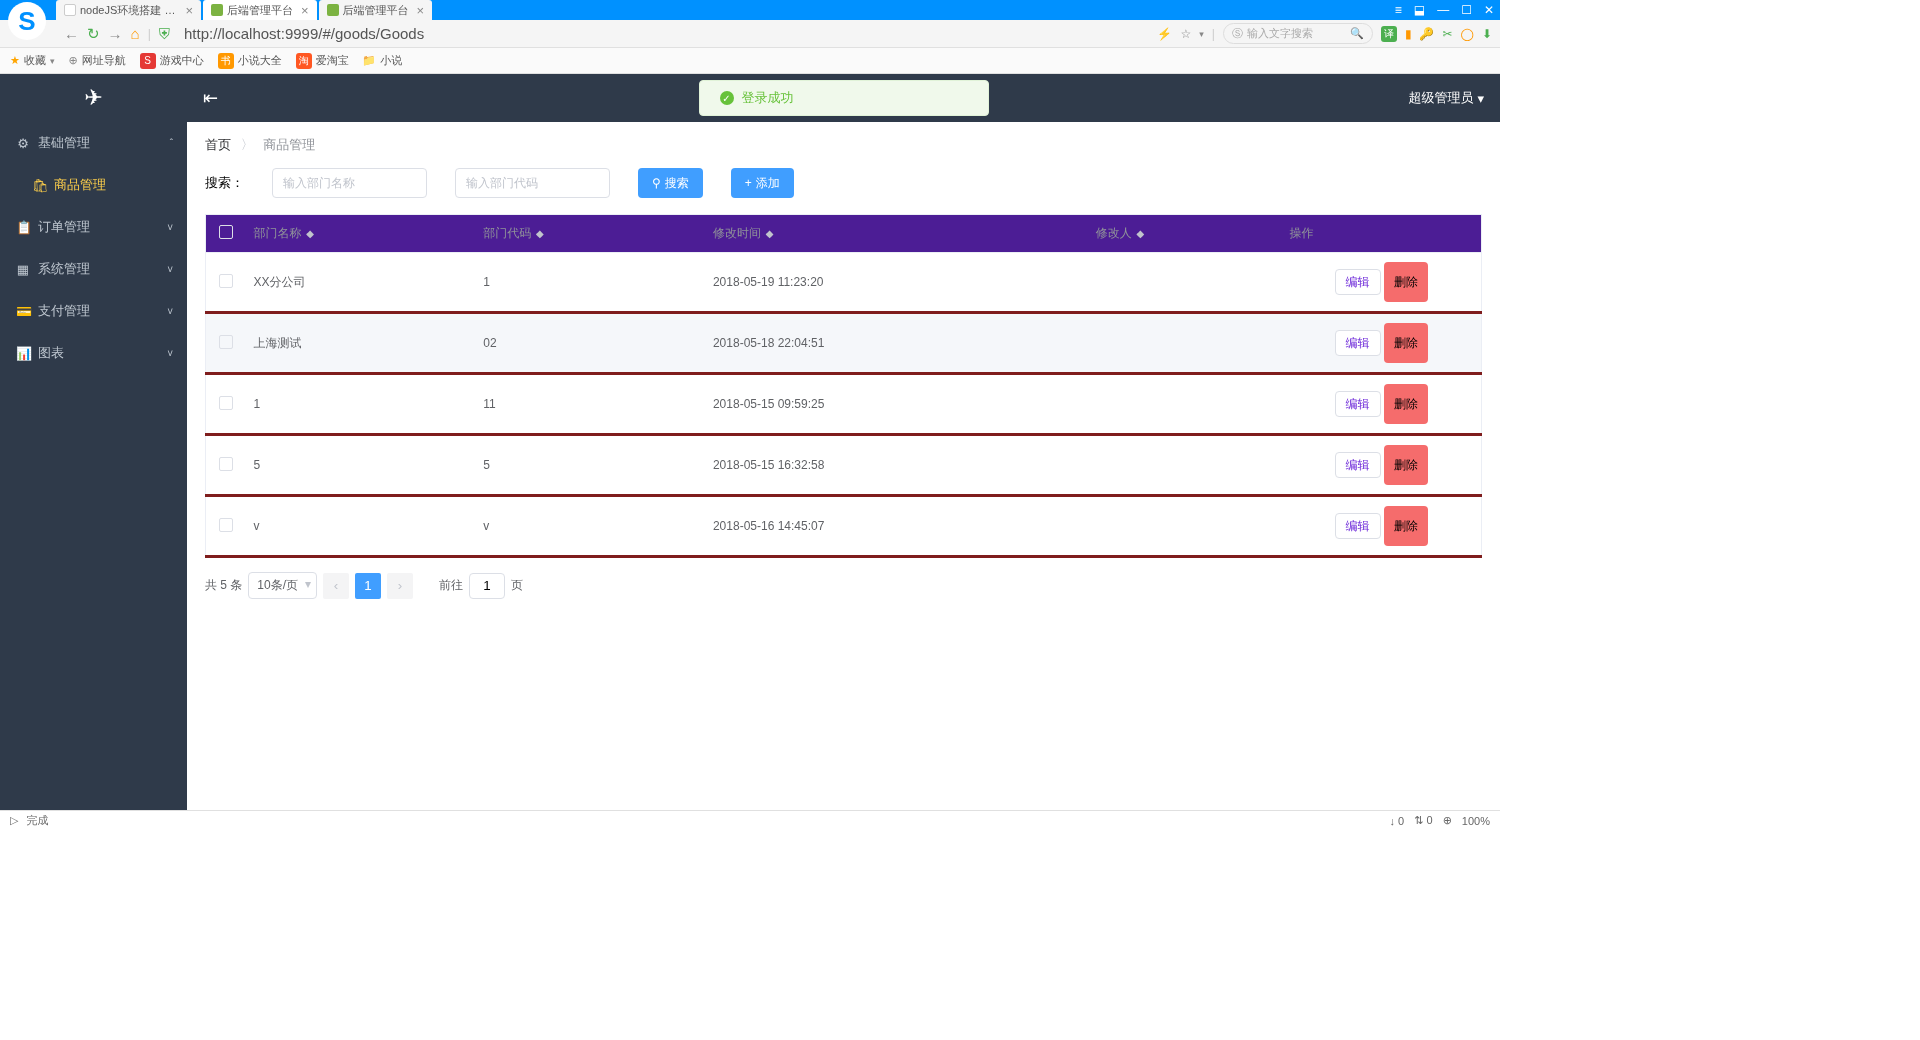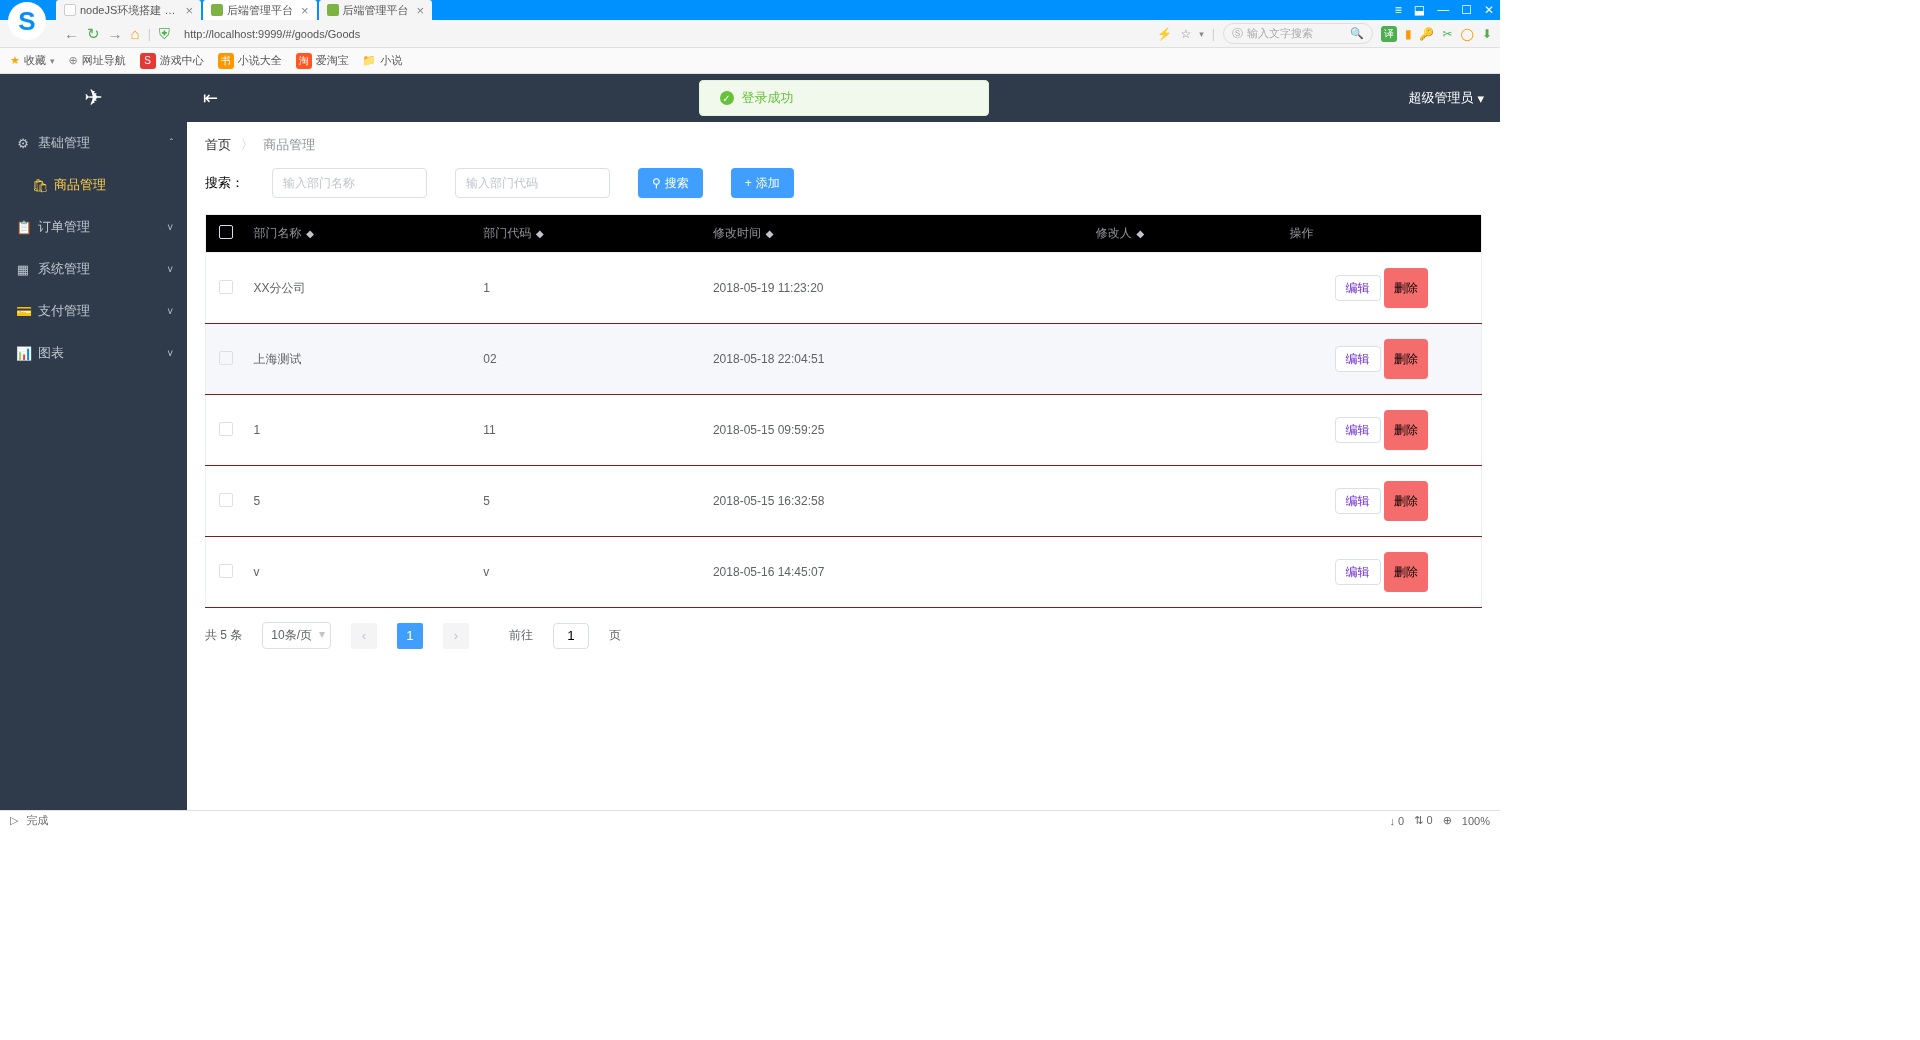--- a/index.html
+++ b/index.html
@@ -14,21 +14,21 @@
 .tab-icon{width:12px;height:12px;background:#7cb342;border-radius:2px;flex-shrink:0}
 .tab-icon.doc{background:#fff;border:1px solid #ccc}
 .tab-close{color:#888;font-size:13px;margin-left:4px}
 .win-controls{position:absolute;right:6px;display:flex;gap:12px;color:#fff;font-size:12px}
 
 .addr-row{height:28px;background:#f5f5f5;display:flex;align-items:center;padding:0 8px;gap:8px;border-bottom:1px solid #e0e0e0}
 .addr-row .spacer{width:48px}
 .nav-btn{color:#888;font-size:15px;cursor:pointer}
 .nav-btn.green{color:#4caf50}
 .nav-btn.orange{color:#ff9800}
-.url-input{flex:1;height:22px;padding:0 6px;font-size:11px;color:#555;border:none;background:transparent}
+.url-input{flex:1;height:22px;padding:0 6px;font-size:15px;color:#555;border:none;background:transparent}
 .addr-right{display:flex;align-items:center;gap:8px;color:#888}
 .search-box{border:1px solid #ddd;border-radius:12px;padding:2px 8px;display:flex;align-items:center;gap:4px;font-size:11px;color:#aaa;width:150px}
 .ico-sq{width:16px;height:16px;border-radius:3px;display:inline-flex;align-items:center;justify-content:center;font-size:10px;color:#fff}
 
 .bm-row{height:26px;background:#fafafa;border-bottom:1px solid #e0e0e0;display:flex;align-items:center;padding:0 10px;gap:14px;font-size:11px;color:#555}
 .bm{display:flex;align-items:center;gap:4px}
 
 
 .app{display:flex;height:736px}
 .sidebar{width:187px;background:#2f3a4a;color:#bfc7d0;display:flex;flex-direction:column}
@@ -52,30 +52,30 @@
 
 .search-row{display:flex;align-items:center;gap:28px;margin-bottom:16px;font-size:13px}
 .el-input{height:30px;border:1px solid #dcdfe6;border-radius:4px;padding:0 10px;font-size:12px;width:155px;color:#606266}
 .el-input::placeholder{color:#c0c4cc}
 .el-btn{height:30px;padding:0 14px;border-radius:4px;border:none;cursor:pointer;font-size:12px;display:inline-flex;align-items:center;gap:4px}
 .el-btn.primary{background:#409eff;color:#fff}
 .el-btn.plain{background:#fff;border:1px solid #dcdfe6;color:#6d28d9;padding:0 10px;height:26px}
 .el-btn.danger{background:#f56c6c;color:#000000;padding:0 10px;height:40px}
 
 .el-table{width:100%;border:1px solid #ebeef5;border-collapse:collapse;font-size:12px}
-.el-table th{background:#000000;color:#909399;font-weight:500;text-align:left;padding:10px 8px;border-bottom:1px solid #ebeef5}
-.el-table td{padding:15px 8px;border-bottom:1px solid #7f1d1d;color:#606266}
+.el-table th{background:#4c1d95;color:#909399;font-weight:500;text-align:left;padding:10px 8px;border-bottom:1px solid #ebeef5}
+.el-table td{padding:9px 8px;border-bottom:3px solid #7f1d1d;color:#606266}
 .el-table tr.hover td{background:#f5f7fa}
 .chk{width:14px;height:14px;border:1px solid #dcdfe6;border-radius:2px;display:inline-block}
 .sort{color:#c0c4cc;font-size:10px;margin-left:2px}
 .op-cell{text-align:center}
 .th-op{text-align:center}
 .link{color:#409eff}
 
-.pagination{display:flex;align-items:center;gap:20px;margin-top:14px;font-size:12px;color:#606266}
+.pagination{display:flex;align-items:center;gap:6px;margin-top:14px;font-size:12px;color:#606266}
 .pg-sel{border:1px solid #dcdfe6;border-radius:4px;padding:4px 18px 4px 8px;position:relative}
 .pg-sel::after{content:"▾";position:absolute;right:5px;color:#c0c4cc}
 .pg-btn{width:26px;height:26px;border:none;background:#f4f4f5;color:#c0c4cc;border-radius:2px;cursor:pointer}
 .pg-btn.active{background:#409eff;color:#fff}
 .pg-input{width:36px;height:26px;border:1px solid #dcdfe6;border-radius:4px;text-align:center}
 
 .statusbar{height:20px;border-top:1px solid #e0e0e0;display:flex;align-items:center;padding:0 10px;font-size:11px;color:#666;gap:8px}
 .statusbar .right{margin-left:auto;display:flex;gap:10px;align-items:center}
 </style>
 </head>

